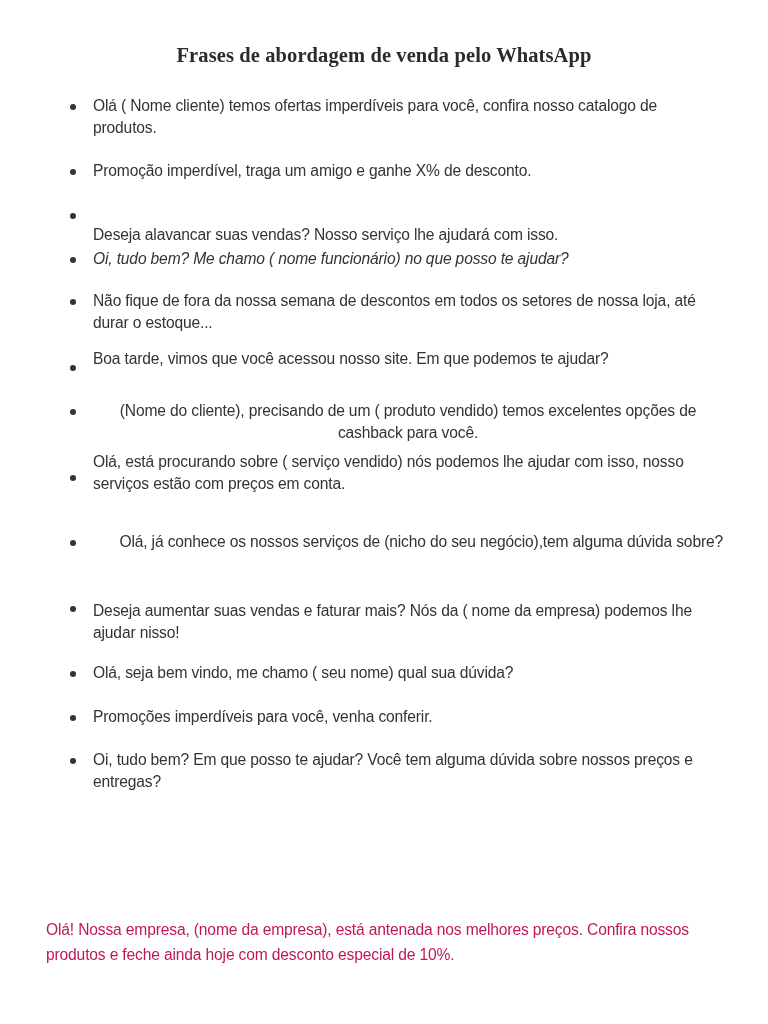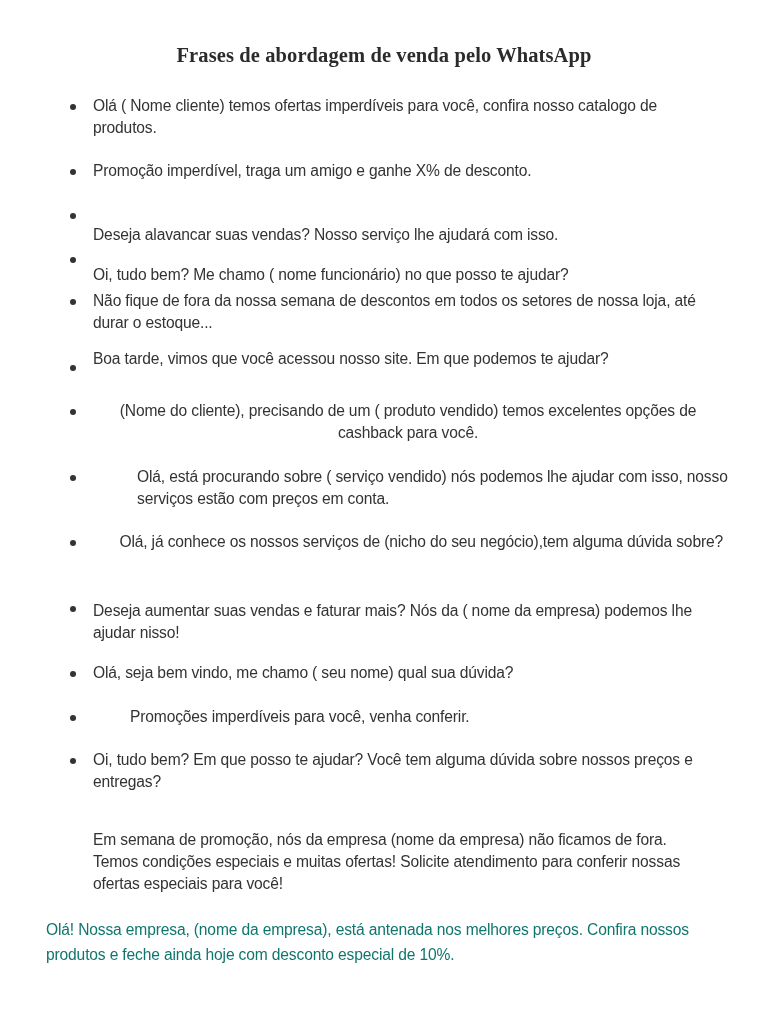--- a/index.html
+++ b/index.html
@@ -71,21 +71,21 @@
       letter-spacing: -0.15px;
     }
     .para-final {
       position: absolute;
       left: 46px;
       top: 917px;
       width: 680px;
       font-family: "Liberation Sans", "DejaVu Sans", sans-serif;
       font-size: 15.6px;
       line-height: 25px;
-      color: #0f766e;
+      color: #be185d;
       letter-spacing: -0.15px;
     }
   </style>
 </head>
 <body>
 
 <div class="page">
 
   <div class="title">Frases de abordagem de venda pelo WhatsApp</div>
 
@@ -97,57 +97,56 @@
     <li>
       <span class="bullet" style="top:169px;"></span>
       <div class="item" style="top:160px;">Promoção imperdível, traga um amigo e ganhe X% de desconto.</div>
     </li>
     <li>
       <span class="bullet" style="top:213px;"></span>
       <div class="item" style="top:204px;margin-top:20px;">Deseja alavancar suas vendas? Nosso serviço lhe ajudará com isso.</div>
     </li>
     <li>
       <span class="bullet" style="top:257px;"></span>
-      <div class="item" style="top:264px;">Oi, tudo bem? Me chamo ( nome funcionário) no que posso te ajudar?</div>
+      <div class="item" style="top:248px;font-style:italic;">Oi, tudo bem? Me chamo ( nome funcionário) no que posso te ajudar?</div>
     </li>
     <li>
       <span class="bullet" style="top:299px;"></span>
       <div class="item" style="top:290px;">Não fique de fora da nossa semana de descontos em todos os setores de nossa loja, até durar o estoque...</div>
     </li>
     <li>
       <span class="bullet" style="top:365px;"></span>
       <div class="item" style="top:348px;">Boa tarde, vimos que você acessou nosso site. Em que podemos te ajudar?</div>
     </li>
     <li>
       <span class="bullet" style="top:409px;"></span>
       <div class="item" style="top:400px;text-align:center;">(Nome do cliente), precisando de um ( produto vendido) temos excelentes opções de cashback para você.</div>
     </li>
     <li>
       <span class="bullet" style="top:475px;"></span>
-      <div class="item" style="top:466px;margin-left:44px;">Olá, está procurando sobre ( serviço vendido) nós podemos lhe ajudar com isso, nosso serviços estão com preços em conta.</div>
+      <div class="item" style="top:451px;">Olá, está procurando sobre ( serviço vendido) nós podemos lhe ajudar com isso, nosso serviços estão com preços em conta.</div>
     </li>
     <li>
       <span class="bullet" style="top:540px;"></span>
       <div class="item" style="top:531px;text-align:right;">Olá, já conhece os nossos serviços de (nicho do seu negócio),tem alguma dúvida sobre?</div>
     </li>
     <li>
       <span class="bullet" style="top:606px;"></span>
       <div class="item" style="top:600px;">Deseja aumentar suas vendas e faturar mais? Nós da ( nome da empresa) podemos lhe ajudar nisso!</div>
     </li>
     <li>
       <span class="bullet" style="top:671px;"></span>
       <div class="item" style="top:662px;">Olá, seja bem vindo, me chamo ( seu nome) qual sua dúvida?</div>
     </li>
     <li>
       <span class="bullet" style="top:715px;"></span>
-      <div class="item" style="top:706px;margin-left:37px;">Promoções imperdíveis para você, venha conferir.</div>
+      <div class="item" style="top:706px;">Promoções imperdíveis para você, venha conferir.</div>
     </li>
     <li>
       <span class="bullet" style="top:758px;"></span>
       <div class="item" style="top:749px;">Oi, tudo bem? Em que posso te ajudar? Você tem alguma dúvida sobre nossos preços e entregas?</div>
     </li>
   </ul>
 
-  <div class="para-indented">Em semana de promoção, nós da empresa (nome da empresa) não ficamos de fora. Temos condições especiais e muitas ofertas! Solicite atendimento para conferir nossas ofertas especiais para você!</div>
 
   <div class="para-final">Olá! Nossa empresa, (nome da empresa), está antenada nos melhores preços. Confira nossos produtos e feche ainda hoje com desconto especial de 10%.</div>
 
 </div>
 
 </body></html>

